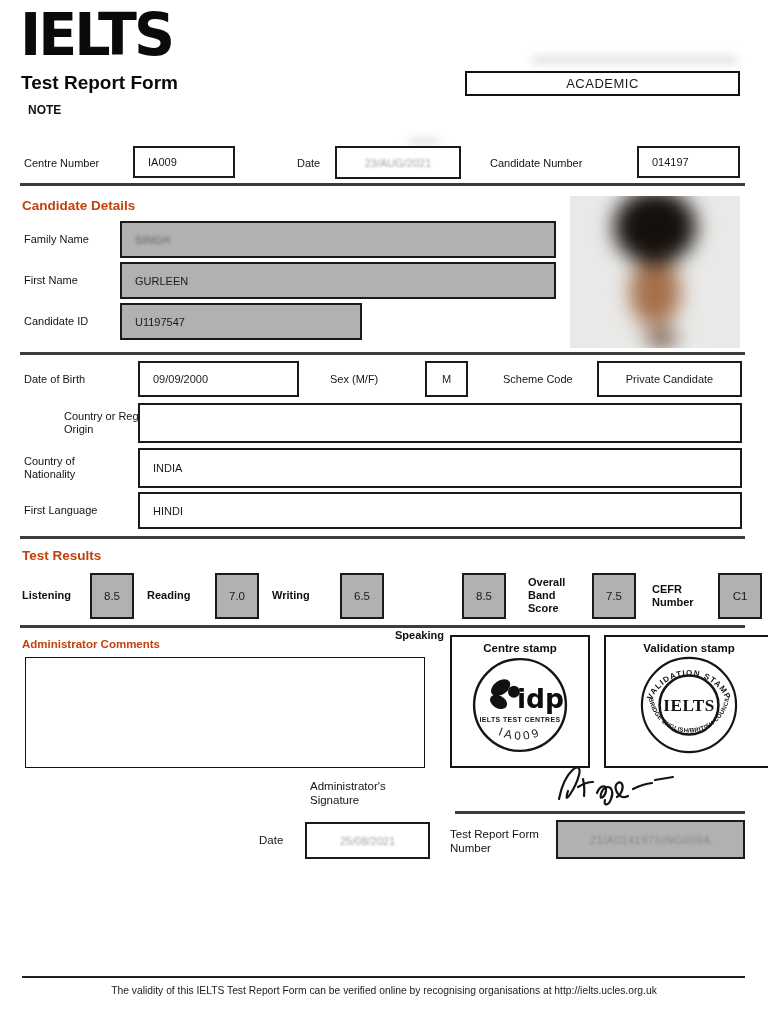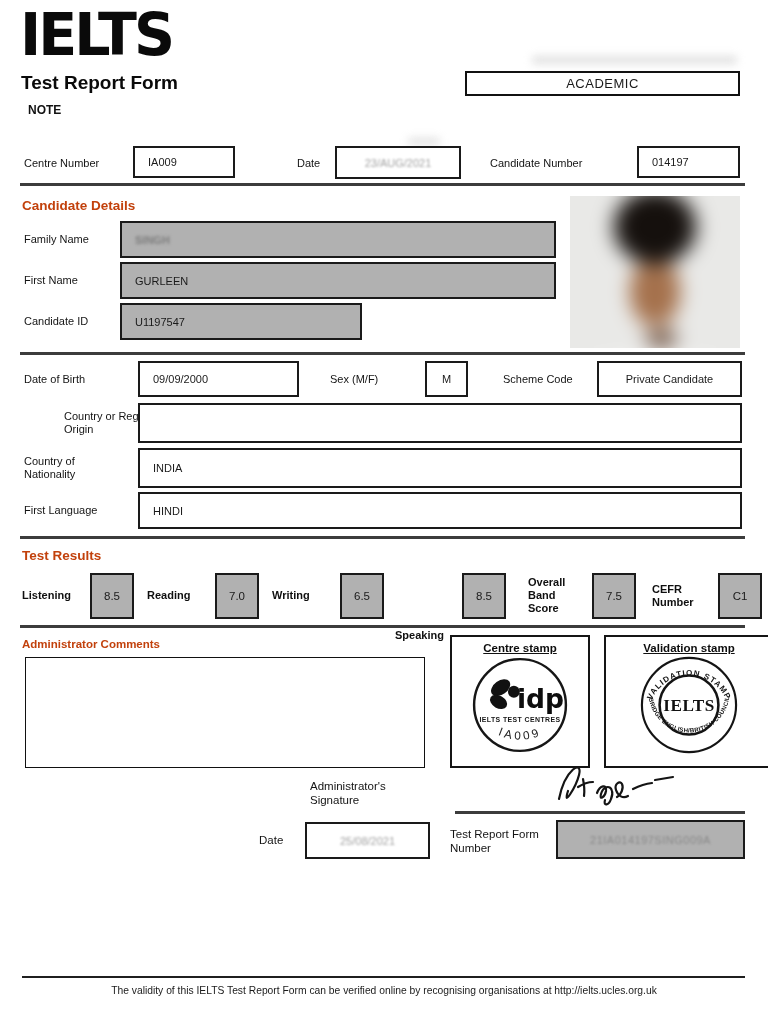--- a/index.html
+++ b/index.html
@@ -32,21 +32,21 @@
       radial-gradient(ellipse 64px 58px at 50% 27%, #15100d 0%, #15100d 52%, rgba(21,16,13,0) 76%),
       radial-gradient(ellipse 40px 55px at 50% 60%, #a5714c 0%, #a5714c 48%, rgba(165,113,76,0) 78%),
       radial-gradient(ellipse 32px 22px at 53% 84%, #55331f 0%, rgba(85,51,31,0) 72%),
       radial-gradient(ellipse 110px 30px at 50% 104%, #fbfbfa 0%, #fbfbfa 55%, rgba(251,251,250,0) 88%),
       #e9e9e7;
   }
 
   .score-label { position:absolute; font-size:11px; font-weight:bold; line-height:13px; color:#0f0f0f; }
   .score-box { position:absolute; top:573px; width:44px; height:46px; border:2px solid #1a1a1a; background:#b1b1b1; display:flex; align-items:center; justify-content:center; font-size:11.5px; color:#1a1a1a; }
 
-  .stamp-box { position:absolute; top:635px; width:140px; height:133px; border:2px solid #151515; display:flex; flex-direction:column; align-items:center; background:#fff;text-decoration:underline; }
+  .stamp-box { position:absolute; top:635px; width:140px; height:133px; border:2px solid #151515; display:flex; flex-direction:column; align-items:center; background:#fff; }
   .stamp-title { font-weight:bold; font-size:11.5px; margin-top:5px; color:#0d0d0d; }
   .comments-box { position:absolute; left:25px; top:657px; width:400px; height:111px; border:1.6px solid #111; background:#fff; }
 
   .footer-text { position:absolute; left:0; top:985px; width:768px; text-align:center; font-size:10.3px; color:#1a1a1a; }
 </style>
 </head>
 <body>
 
 <div class="logo"><span>IELTS</span><sup>™</sup></div>
 

